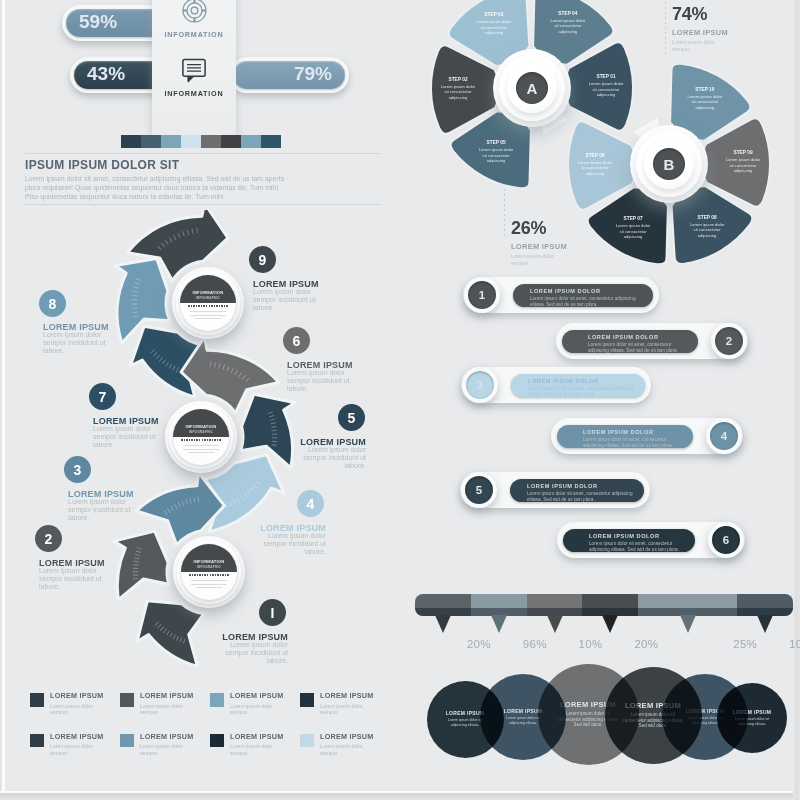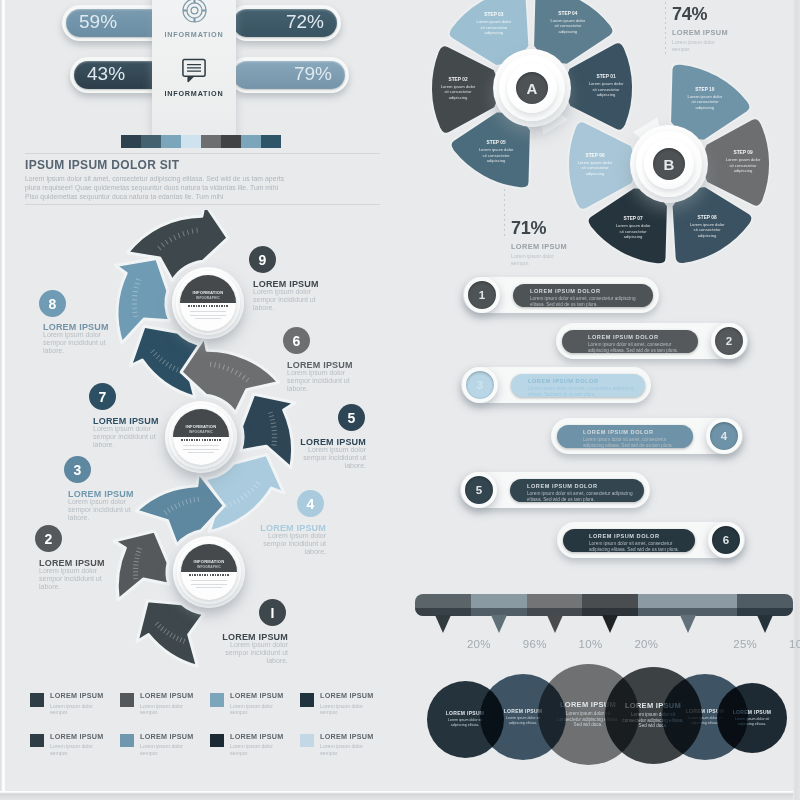--- a/index.html
+++ b/index.html
@@ -12,21 +12,21 @@
   #edgeR{position:absolute;left:793px;top:0;width:7px;height:800px;
          background:linear-gradient(90deg,#e8e9eb 0%,#dddee0 40%,#e3e4e6 100%);}
 
   
   .bar-row{position:absolute;left:0;width:100%;height:40px;}
   .bar-shell{position:absolute;top:0;height:36px;background:#f6f7f7;border-radius:18px;
              box-shadow:0 4px 7px rgba(148,156,163,.55);padding:4px;box-sizing:border-box;}
   .bar-fill{width:100%;height:100%;border-radius:14px;position:relative;
             box-shadow:inset 0 1px 2px rgba(255,255,255,.3), 0 1px 2px rgba(0,0,0,.22);}
   .bar-val{position:absolute;left:13px;top:50%;transform:translateY(-54%);
-           font-size:19px;font-weight:normal;color:#dfe9ef;letter-spacing:0px;}
+           font-size:19px;font-weight:bold;color:#dfe9ef;letter-spacing:0px;}
   .bar-val.right{left:auto;right:13px;}
 
   
   .center-col{position:absolute;left:147px;top:-14px;width:84px;height:154px;
               background:linear-gradient(180deg,#f2f3f4 0%,#eef0f0 60%,#eaebec 100%);
               box-shadow:0 0 9px rgba(150,158,165,.40);}
   
   .info-card{position:absolute;left:147px;width:84px;height:62px;display:flex;
              flex-direction:column;align-items:center;justify-content:flex-start;}
   .info-card .ic{margin-top:2px;}
@@ -144,25 +144,20 @@
 
 <div id="edgeL"></div>
 <div id="edgeB"></div>
 <div id="edgeR"></div>
 <div id="page">
 
   <div class="bar-row" style="top:5px">
     <div class="bar-shell left" style="left:57px;width:120px">
       <div class="bar-fill" style="background:linear-gradient(180deg,#7a9bb0,#6a8da4)">
         <span class="bar-val">59%</span>
-      </div>
-    </div>
-    <div class="bar-shell right" style="left:224px;width:112px">
-      <div class="bar-fill" style="background:linear-gradient(180deg,#45616f,#385361)">
-        <span class="bar-val right">72%</span>
       </div>
     </div>
   </div>
 
   <div class="bar-row" style="top:57px">
     <div class="bar-shell left" style="left:65px;width:112px">
       <div class="bar-fill" style="background:linear-gradient(180deg,#3c525f,#2c3e4a)">
         <span class="bar-val">43%</span>
       </div>
     </div>
@@ -560,21 +555,21 @@
     </div>
   <div id="flower-stats">
       <div class="fs-line" style="left: 660px; top: -3px; height: 58px;"></div>
       <div class="fstat" style="left: 667px; top: 5px;">
         <div class="fs-pct">74%</div>
         <div class="fs-t">LOREM IPSUM</div>
         <div class="fs-b">Lorem ipsum dolor sempor.</div>
       </div>
       <div class="fs-line" style="left: 499px; top: 189px; height: 50px;"></div>
       <div class="fstat" style="left: 506px; top: 219px;">
-        <div class="fs-pct">71%</div>
+        <div class="fs-pct">26%</div>
         <div class="fs-t">LOREM IPSUM</div>
         <div class="fs-b">Lorem ipsum dolor sempor.</div>
       </div>
     </div>
 
   <div id="banners">
       <div class="bn" style="left: 458px; top: 277px; width: 196px;">
         <div class="bn-shell">
           <div class="bn-panel" style="background: rgb(78, 83, 86);">
             <div class="bn-t">LOREM IPSUM DOLOR</div>

